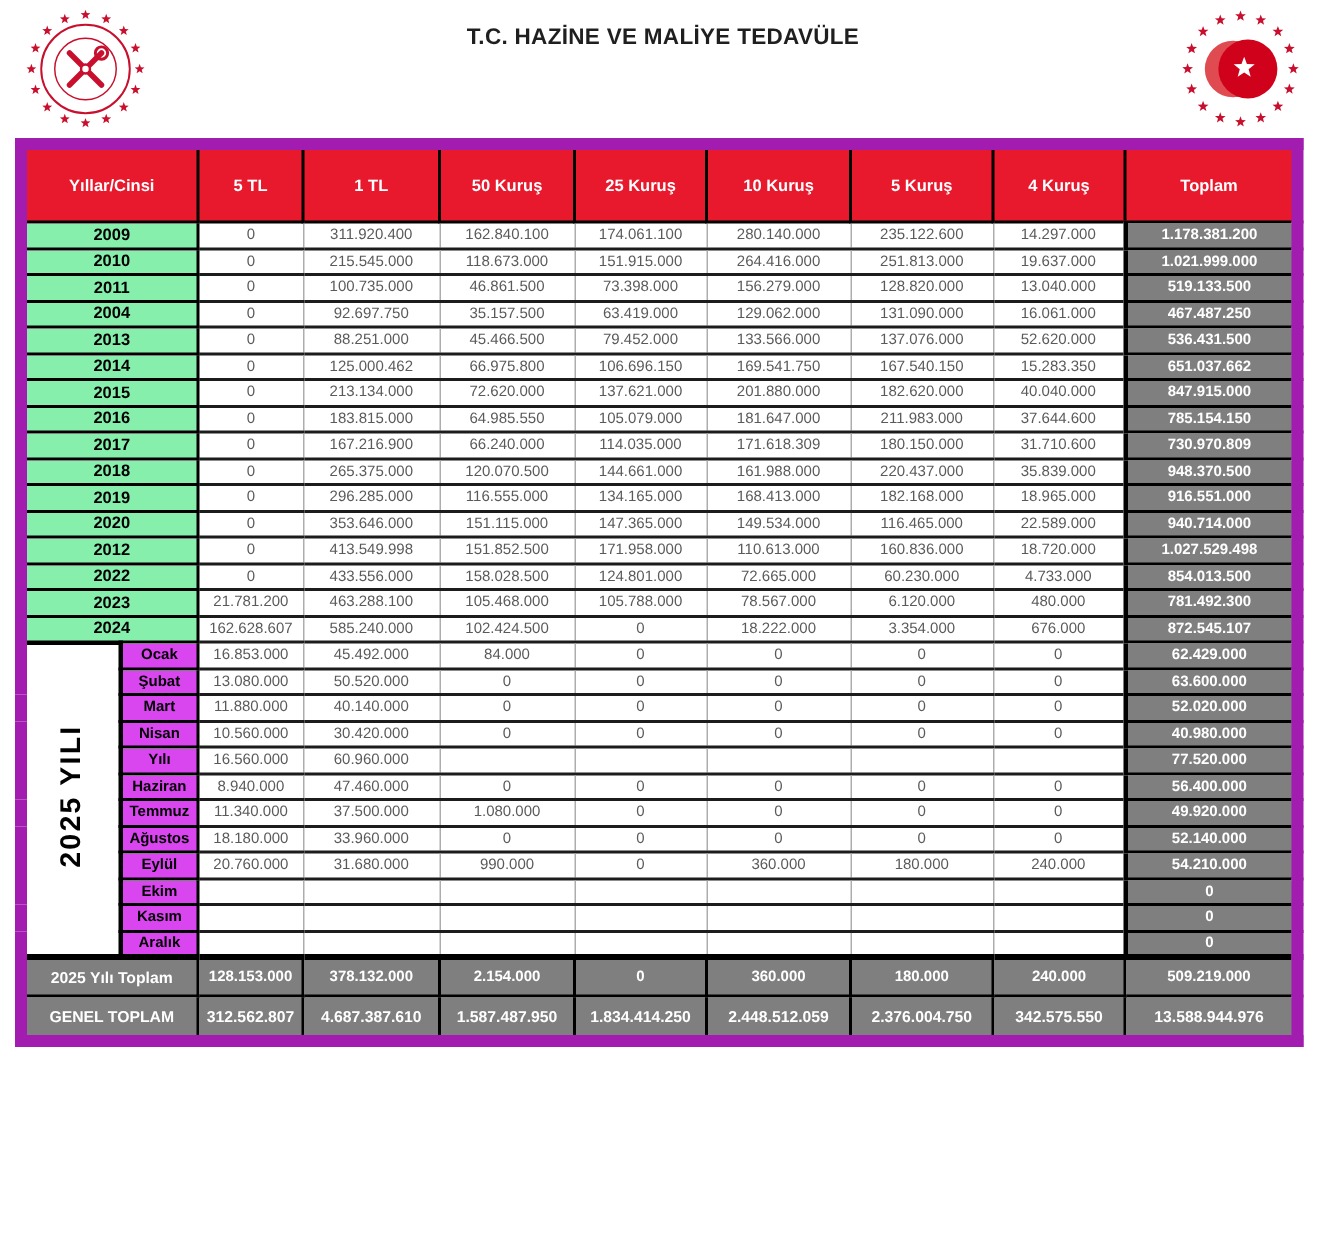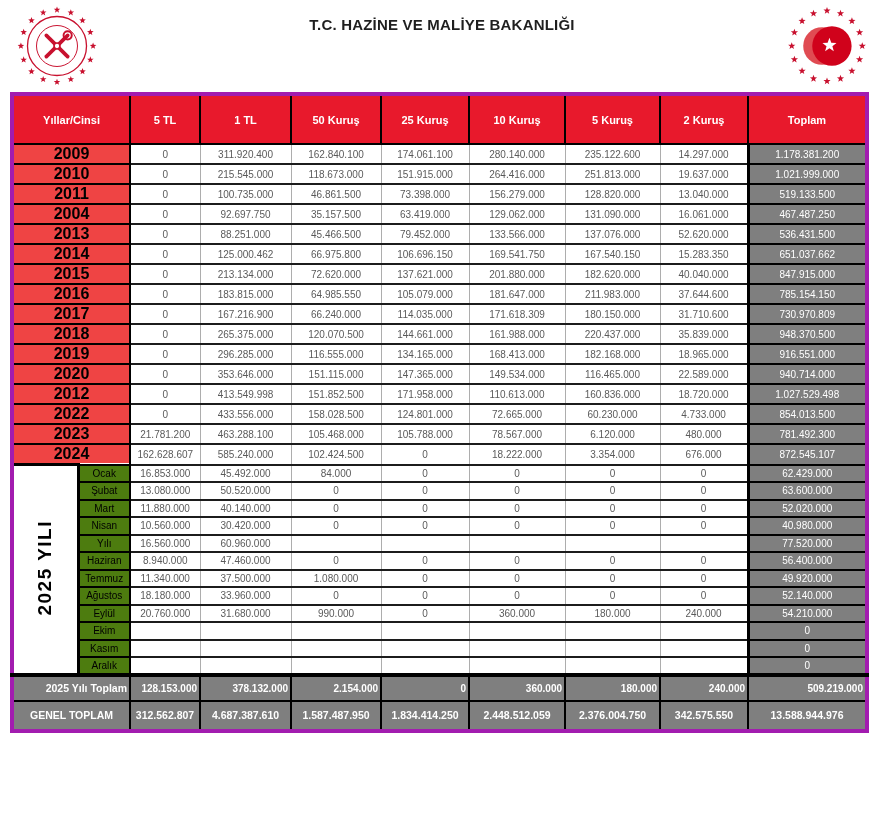--- a/index.html
+++ b/index.html
@@ -13,49 +13,49 @@
     padding:5px 12px 0 16px; height:92px; box-sizing:border-box;
   }
   .logo { width:82px; height:82px; flex:0 0 auto; }
   .titles { flex:1; text-align:center; padding-top:9px; }
   .t1, .t2 { font-size:15px; font-weight:bold; color:#1f1f1f; line-height:1.4; letter-spacing:.2px; }
   .t3 { font-size:12.5px; font-weight:bold; color:#1f1f1f; margin-top:15px; letter-spacing:.2px; }
 
   table.coin {
     border-collapse:collapse; table-layout:fixed;
     margin-left:10px; width:859px;
-    border:4px solid #a21caf;
+    border:8px solid #a21caf;
   }
   .coin th {
     background:#e8192c; color:#fff;
     font-size:11px; font-weight:bold;
     height:47px; padding:0 2px;
     border:2px solid #000;
   }
   .coin td {
     text-align:center; vertical-align:middle;
     padding:0 2px; font-size:10px; height:17.5px;
     box-sizing:border-box; overflow:hidden; white-space:nowrap;
   }
   td.val {
     color:#5a5a5a; background:#fff;
     border-top:2px solid #1c1c1c; border-bottom:2px solid #1c1c1c;
     border-left:1px solid #adadad; border-right:1px solid #adadad;
   }
-  td.year  { font-weight:bold; color:#000; font-size:16px; background:#ef4444; border:2px solid #000; }
-  td.month { font-weight:normal; color:#000; font-size:10px;  background:#4d7c0f; border:2px solid #000; }
+  td.year  { font-weight:bold; color:#000; font-size:11px; background:#86efac; border:2px solid #000; }
+  td.month { font-weight:bold; color:#000; font-size:10px;  background:#d946ef; border:2px solid #000; }
   td.group { background:#fff; border:3px solid #000; padding:0; }
   .group-inner {
     writing-mode:vertical-rl; transform:rotate(180deg);
     font-weight:bold; font-size:19px; letter-spacing:1.5px; color:#000;
     margin:0 auto; display:inline-block;
   }
-  td.total { background:#7f7f7f; color:#fff; font-weight:normal; border:2px solid #000; border-left:3px solid #000; }
+  td.total { background:#7f7f7f; color:#fff; font-weight:bold; border:2px solid #000; border-left:3px solid #000; }
   tr.summary td { background:#7f7f7f; color:#fff; font-weight:bold; border:2px solid #000; }
-  tr.summary-0 td { border-top:4px solid #000; height:26px;text-align:right; }
+  tr.summary-0 td { border-top:4px solid #000; height:26px; }
   tr.summary-1 td { height:30px; font-size:10.5px;margin-top:16px; }
   tr.summary td.sum-label { font-size:10.5px; }
 </style>
 </head>
 <body>
 
 <div class="page-header">
   <svg class="logo" viewBox="0 0 100 100">
     <g fill="#c8102e">
         <polygon points="50.00,1.80 51.04,4.57 53.99,4.70 51.68,6.55 52.47,9.40 50.00,7.76 47.53,9.40 48.32,6.55 46.01,4.70 48.96,4.57"></polygon>
@@ -79,21 +79,21 @@
     <circle cx="50" cy="50" r="25" fill="none" stroke="#c8102e" stroke-width="1.2"></circle>
     <g stroke="#c8102e" stroke-width="4.5" stroke-linecap="round" fill="none">
       <line x1="37" y1="37" x2="63" y2="63"></line>
       <line x1="63" y1="37" x2="37" y2="63"></line>
     </g>
     <circle cx="63" cy="37" r="5" fill="none" stroke="#c8102e" stroke-width="2.4"></circle>
     <circle cx="50" cy="50" r="3.6" fill="#ffffff" stroke="#c8102e" stroke-width="2"></circle>
   </svg>
 
   <div class="titles">
-    <div class="t1">T.C. HAZİNE VE MALİYE BAKANLIĞI</div>
+    <div class="t1">T.C. HAZİNE VE MALİYE TEDAVÜLE</div>
   </div>
 
   <svg class="logo" viewBox="0 0 100 100">
     <g fill="#c8102e">
         <polygon points="50.00,2.40 51.14,5.44 54.37,5.58 51.84,7.60 52.70,10.72 50.00,8.93 47.30,10.72 48.16,7.60 45.63,5.58 48.86,5.44"></polygon>
         <polygon points="66.46,5.67 67.59,8.71 70.83,8.85 68.29,10.87 69.16,13.99 66.46,12.21 63.75,13.99 64.62,10.87 62.08,8.85 65.32,8.71"></polygon>
         <polygon points="80.41,14.99 81.54,18.03 84.78,18.17 82.24,20.19 83.11,23.32 80.41,21.53 77.70,23.32 78.57,20.19 76.03,18.17 79.27,18.03"></polygon>
         <polygon points="89.73,28.94 90.86,31.98 94.10,32.12 91.56,34.14 92.43,37.27 89.73,35.48 87.02,37.27 87.89,34.14 85.35,32.12 88.59,31.98"></polygon>
         <polygon points="93.00,45.40 94.14,48.44 97.37,48.58 94.84,50.60 95.70,53.72 93.00,51.93 90.30,53.72 91.16,50.60 88.63,48.58 91.86,48.44"></polygon>
         <polygon points="89.73,61.86 90.86,64.89 94.10,65.03 91.56,67.05 92.43,70.18 89.73,68.39 87.02,70.18 87.89,67.05 85.35,65.03 88.59,64.89"></polygon>
@@ -131,21 +131,21 @@
   </colgroup>
   <thead>
     <tr>
       <th colspan="2">Yıllar/Cinsi</th>
       <th>5 TL</th>
       <th>1 TL</th>
       <th>50 Kuruş</th>
       <th>25 Kuruş</th>
       <th>10 Kuruş</th>
       <th>5 Kuruş</th>
-      <th>2 Kuruş</th>
+      <th>4 Kuruş</th>
       <th>Toplam</th>
     </tr>
   </thead>
   <tbody>
       <tr>
         <td class="year" colspan="2">2009</td>
         <td class="val">0</td>
         <td class="val">311.920.400</td>
         <td class="val">162.840.100</td>
         <td class="val">174.061.100</td>

